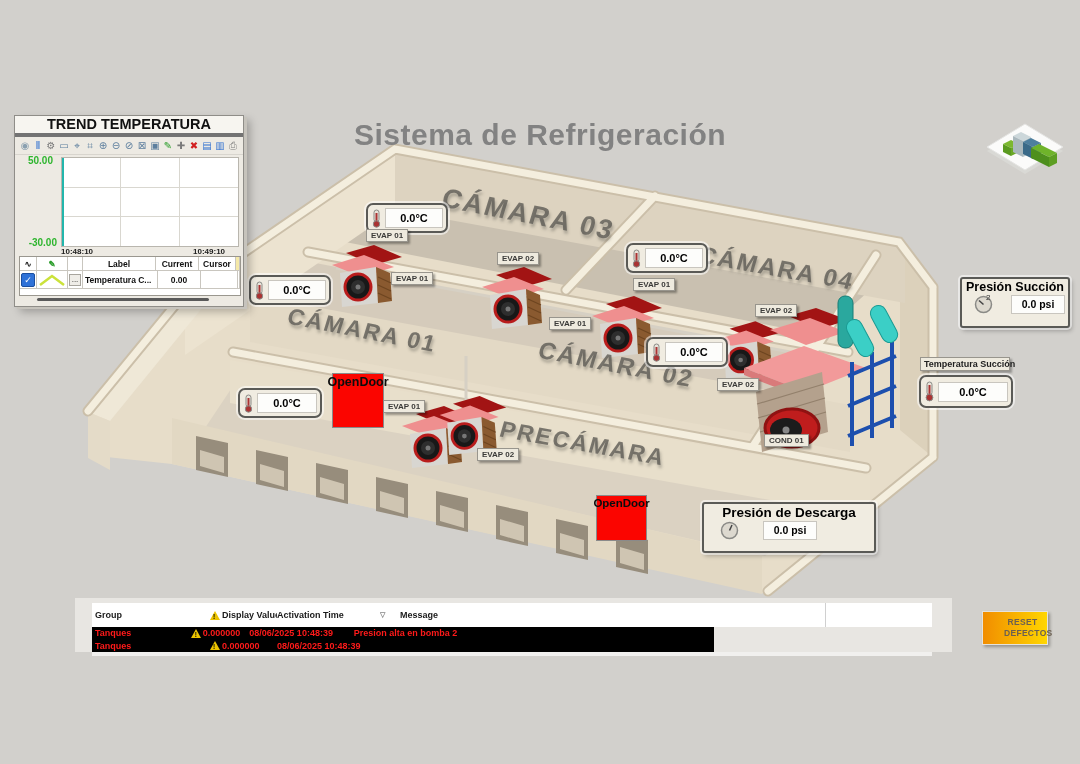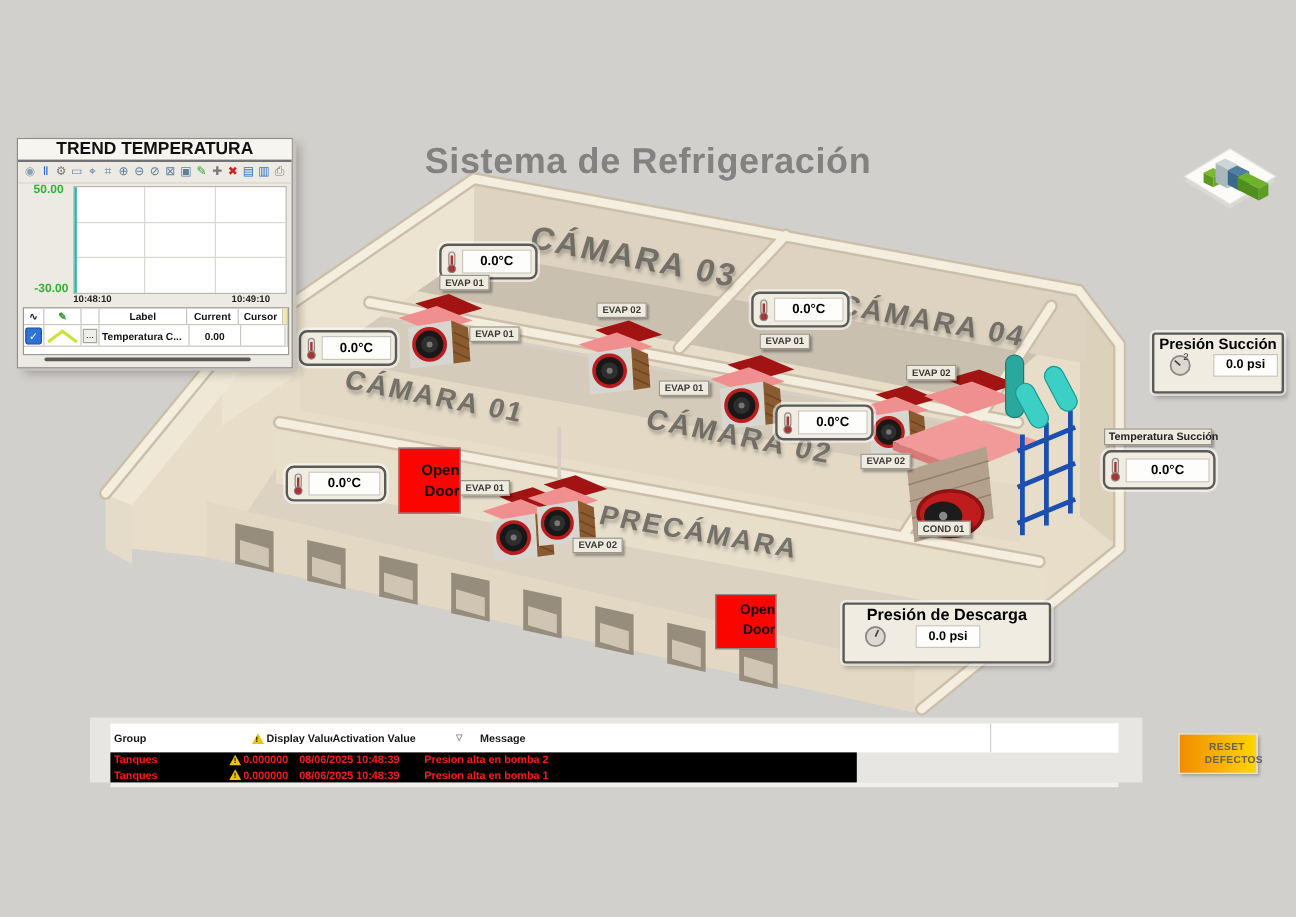--- a/index.html
+++ b/index.html
@@ -10,21 +10,21 @@
   
   .main-title{position:absolute;left:340px;top:118px;width:400px;text-align:center;
     font-size:30px;font-weight:700;color:#828282;letter-spacing:.5px;z-index:10;}
 
   
   .logo{position:absolute;left:985px;top:122px;z-index:10;}
 
   
   .trend{position:absolute;left:14px;top:115px;width:228px;height:190px;background:#edeae3;
     border:1px solid #8f8d88;box-shadow:3px 2px 0 #c6c3bc,6px 5px 8px rgba(0,0,0,.25);z-index:20;}
-  .trend-title{height:17px;background:#f7f5f0;border-bottom:2px solid #737373;text-align:center;
+  .trend-title{height:17px;background:#f7f5f0;border-bottom:4px solid #737373;text-align:center;
     font-size:14.5px;font-weight:700;color:#111;line-height:17px;}
   .trend-toolbar{height:17px;display:flex;align-items:center;padding:0 4px;gap:1px;border-bottom:1px solid #d8d5ce;}
   .tb-ic{width:12px;height:15px;font-family:"DejaVu Sans",sans-serif;font-size:10px;line-height:15px;
     text-align:center;color:#5d7f9e;cursor:pointer;}
   .tb-ic.c-run{color:#8aa0b0}.tb-ic.c-blue{color:#2f6fd0}.tb-ic.c-green{color:#2a9d2a}
   .tb-ic.c-red{color:#d22020}.tb-ic.c-gray{color:#7a7a7a}
   .trend-chartwrap{position:relative;height:104px;}
   .plot{position:absolute;left:46px;top:2px;width:176px;height:88px;background:#fff;border:1px solid #b9b6ae;}
   .gl-v{position:absolute;top:0;bottom:0;width:1px;background:#d9d7d0;}
   .gl-h{position:absolute;left:0;right:0;height:1px;background:#d9d7d0;}
@@ -55,21 +55,21 @@
     box-shadow:0 0 0 2px rgba(255,255,255,.55);display:flex;align-items:center;padding:0 3px;gap:3px;z-index:6;}
   .tbox .val{background:#fdfdfb;border:1px solid #c9c6bf;flex:1;text-align:center;font-size:11px;
     font-weight:700;color:#000;height:18px;line-height:18px;}
 
   
   .etag{position:absolute;background:#eeeade;border:1px solid #98958d;box-shadow:2px 2px 2px rgba(0,0,0,.35);
     padding:1px 4px;font-size:8px;font-weight:700;color:#3a3a38;white-space:nowrap;z-index:6;}
 
   
   .door{position:absolute;background:#fb0500;border:1px solid #8a8a8a;color:#0c0c0c;text-align:right;
-    font-weight:700;z-index:6;display:flex;flex-direction:column;justify-content:center;line-height:1.35;}
+    font-weight:700;z-index:6;display:flex;justify-content:center;line-height:1.35;}
 
   
   .ppanel{position:absolute;background:#f0ece1;border:2px solid #5a5a56;border-radius:3px;
     box-shadow:0 0 0 2px rgba(255,255,255,.55),2px 3px 4px rgba(0,0,0,.25);z-index:6;}
   .ppanel .ptitle{text-align:center;font-weight:700;color:#000;margin-top:1px;}
   .ppanel .sup2{position:absolute;left:24px;top:14px;font-size:8px;color:#333;}
   .ppanel .prow{display:flex;align-items:center;gap:10px;padding:1px 0 0 12px;}
   .ppanel .pval{background:#fdfdfb;border:1px solid #c9c6bf;text-align:center;font-size:10.5px;
     font-weight:700;color:#000;height:17px;line-height:17px;width:52px;}
   .slabel{position:absolute;background:#eeeade;border:1px solid #98958d;box-shadow:2px 2px 2px rgba(0,0,0,.3);
@@ -382,21 +382,21 @@
   <div class="alarm-band"></div>
   <div class="alarm-table">
     <div class="at-head">
       <div class="at-c c-group">Group</div>
       <div class="at-c c-ic">
           <span class="warn">
             <i>!</i>
           </span>
         </div>
       <div class="at-c c-dv">Display Value</div>
-      <div class="at-c c-at">Activation Value</div>
+      <div class="at-c c-at">Activation Time</div>
       <div class="at-c c-sort">▽</div>
       <div class="at-c c-msg">Message</div>
       <div class="at-rightcell"></div>
     </div>
     <div style="display:flex">
       <div class="row-cap">
         <div class="at-row">
           <div class="at-c c-group">Tanques</div>
           <div class="at-c c-ic">
               <span class="warn">
@@ -411,21 +411,20 @@
         <div class="at-row">
           <div class="at-c c-group">Tanques</div>
           <div class="at-c c-ic">
               <span class="warn">
                 <i>!</i>
               </span>
             </div>
           <div class="at-c c-dv">0.000000</div>
           <div class="at-c c-at">08/06/2025 10:48:39</div>
           <div class="at-c c-sort"></div>
-          <div class="at-c c-msg">Presion alta en bomba 1</div>
         </div>
       </div>
       <div class="at-rightpane"></div>
     </div>
     <div class="at-footer"></div>
   </div>
 
   <button class="reset-btn">
     <span>RESET</span>
     <span>DEFECTOS</span>

